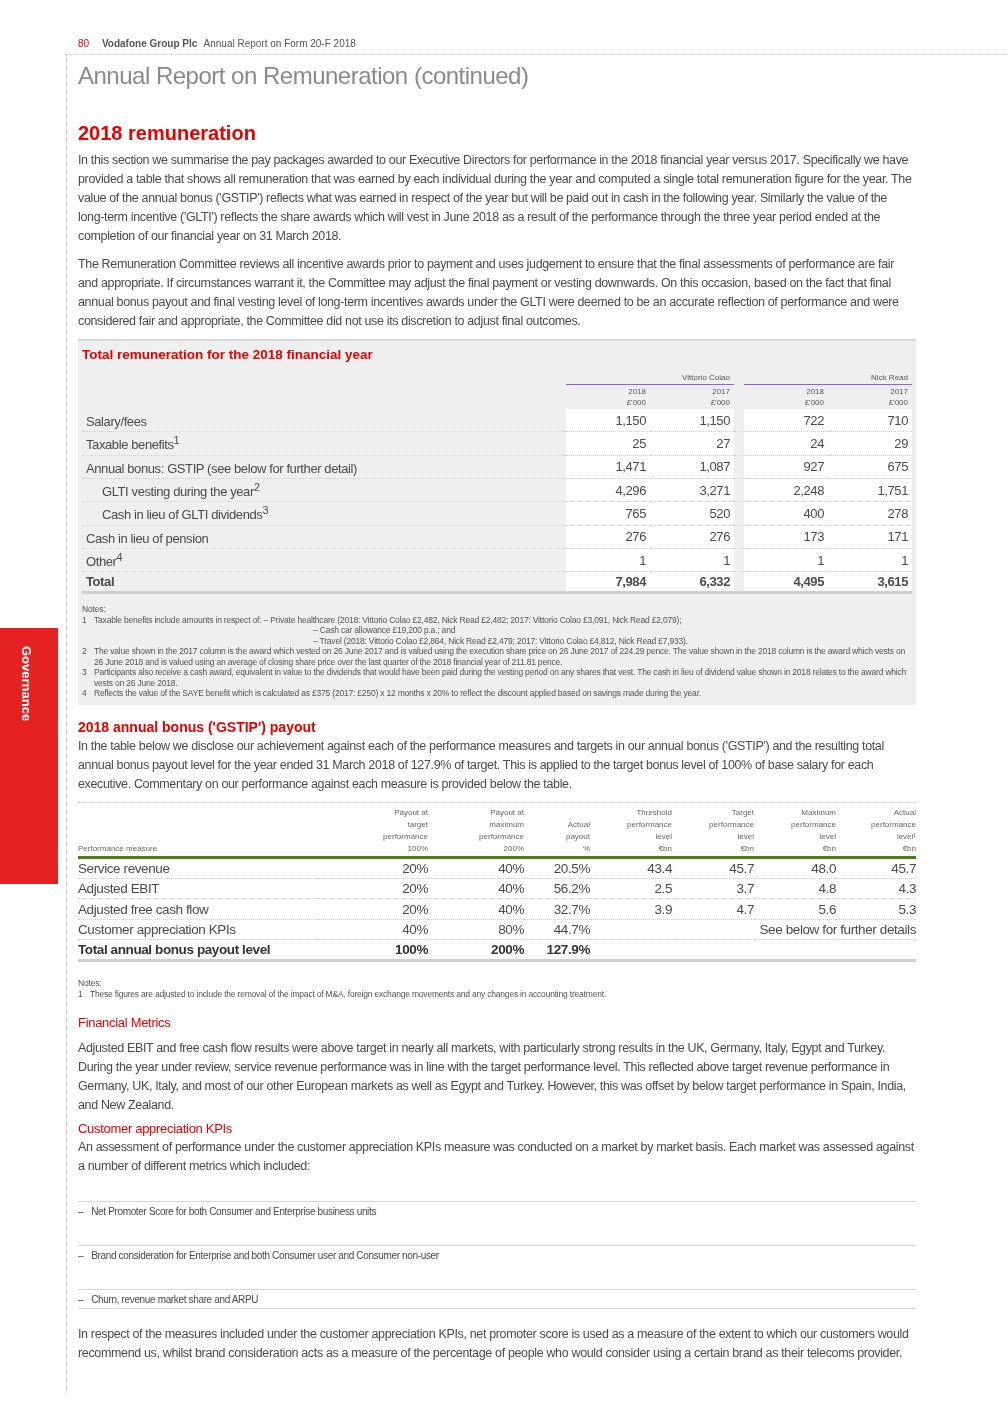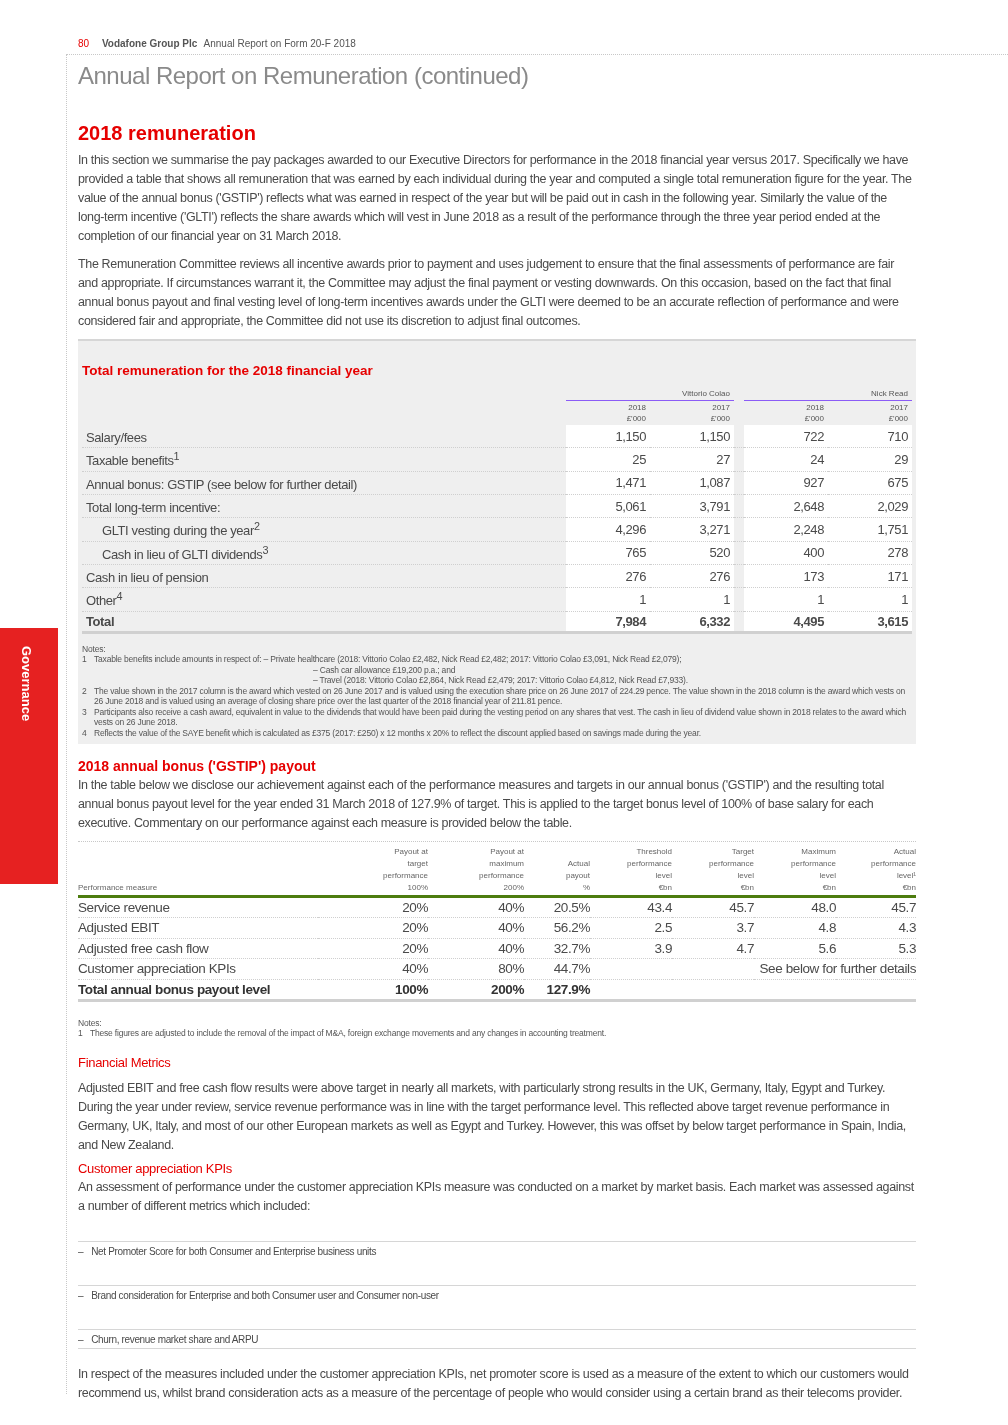--- a/index.html
+++ b/index.html
@@ -10,21 +10,21 @@
   .running-head .company { font-weight: bold; color: #555; margin-right: 4px; }
   .page-title { position: absolute; left: 78px; top: 62px; font-size: 24px; font-weight: normal; color: #8a8a8a; letter-spacing: -0.5px; }
   .side-tab { position: absolute; left: 0; top: 628px; width: 58px; height: 256px; background: #e62121; }
   .side-tab span { position: absolute; left: 19px; top: 18px; writing-mode: vertical-rl; color: #fff; font-weight: bold; font-size: 13px; }
   .content { position: absolute; left: 78px; top: 122px; width: 838px; }
   h2.section { color: #e60000; font-size: 20px; font-weight: bold; margin-bottom: 6px; }
   h3.section { color: #e60000; font-size: 14px; font-weight: bold; margin-bottom: 2px; }
   h4.sub { color: #e60000; font-size: 13px; font-weight: normal; margin-bottom: 2px; letter-spacing: -0.3px; }
   p.body { font-size: 12.5px; line-height: 19px; color: #4a4a4a; letter-spacing: -0.35px; }
   p.gap { margin-top: 9px; }
-  .panel { margin-top: 8px; background: #efefef; padding: 20px 4px 6px 4px; border-top: 2px solid #d6d6d6; }
+  .panel { margin-top: 8px; background: #efefef; padding: 4px 4px 6px 4px; border-top: 2px solid #d6d6d6; }
   .panel-title { color: #e60000; font-weight: bold; font-size: 13.5px; padding: 2px 0 6px 0; }
   table { border-collapse: collapse; width: 100%; }
   .rem th { font-size: 8px; color: #555; font-weight: normal; text-align: right; padding: 1px 4px; line-height: 11px; }
   .rem th.person { border-bottom: 1px solid #8b5cf6; padding-top: 4px; }
   .rem td { font-size: 13px; padding: 2px 4px; height: 20.5px; border-bottom: 1px dotted #cfcfcf; color: #4a4a4a; letter-spacing: -0.4px; }
   .rem td.num { text-align: right; background: #ffffff; width: 84px; }
   .rem td.sep { width: 10px; background: #efefef; }
   .rem td.indent { padding-left: 20px; }
   .rem tr.total td { font-weight: bold; border-bottom: 3px solid #d0d0d0; }
   .rem .gap-col { width: 8px; }
@@ -105,28 +105,20 @@
         </tr>
         <tr>
           <td><span>Annual bonus: GSTIP (see below for further detail)</span><sup></sup></td>
           <td class="num">1,471</td>
             <td class="num">1,087</td>
             <td class="sep"></td>
             <td class="num">927</td>
             <td class="num">675</td>
         </tr>
         <tr>
-          <td><span>Total long-term incentive:</span><sup></sup></td>
-          <td class="num">5,061</td>
-            <td class="num">3,791</td>
-            <td class="sep"></td>
-            <td class="num">2,648</td>
-            <td class="num">2,029</td>
-        </tr>
-        <tr>
           <td class="indent"><span>GLTI vesting during the year</span><sup>2</sup></td>
           <td class="num">4,296</td>
             <td class="num">3,271</td>
             <td class="sep"></td>
             <td class="num">2,248</td>
             <td class="num">1,751</td>
         </tr>
         <tr>
           <td class="indent"><span>Cash in lieu of GLTI dividends</span><sup>3</sup></td>
           <td class="num">765</td>

